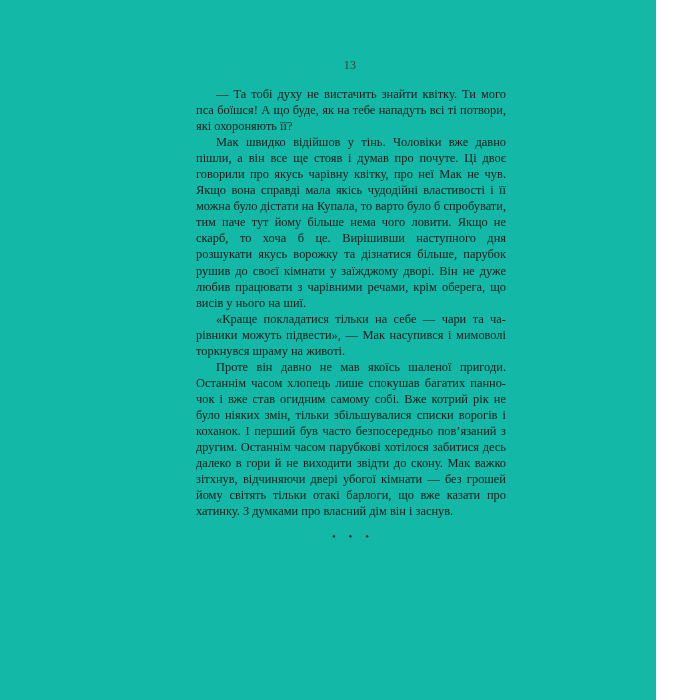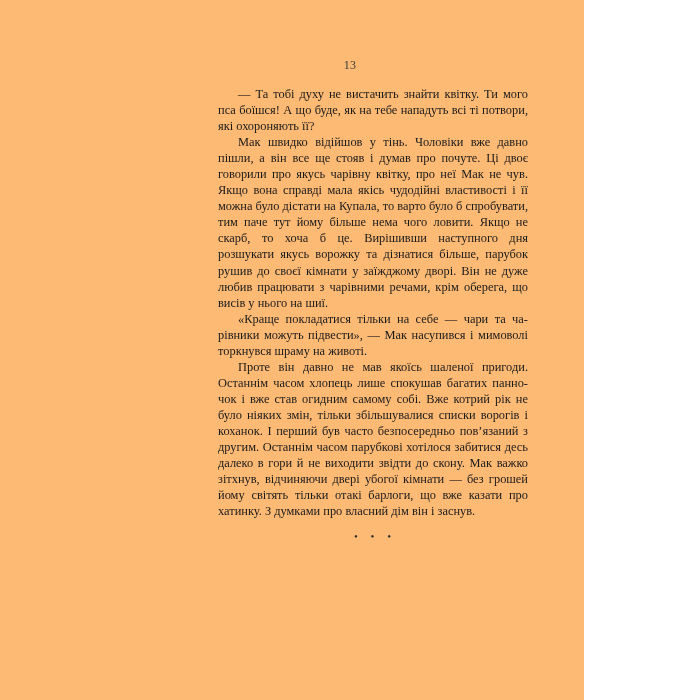--- a/index.html
+++ b/index.html
@@ -10,42 +10,41 @@
     width: 700px;
     height: 700px;
     background: #ffffff;
     font-family: "Liberation Serif", "DejaVu Serif", serif;
     color: #1a1a1a;
     overflow: hidden;
   }
 
   .page {
     position: relative;
-    width: 584px;
+    width: 656px;
     height: 700px;
-    background: #fdba74;
+    background: #14b8a6;
   }
 
   .folio {
     position: absolute;
     top: 58px;
     left: 0;
     width: 700px;
     text-align: center;
     font-size: 12px;
     letter-spacing: 0.3px;
     color: #3a3a3a;
   }
 
   .text-block {
     position: absolute;
     top: 86px;
     left: 196px;
     width: 310px;
-    margin-left: 22px;
   }
 
   p.para {
     margin: 0;
     font-size: 12.4px;
     line-height: 16.05px;
     text-align: justify;
     text-justify: inter-word;
     text-indent: 20px;
     hyphens: manual;

